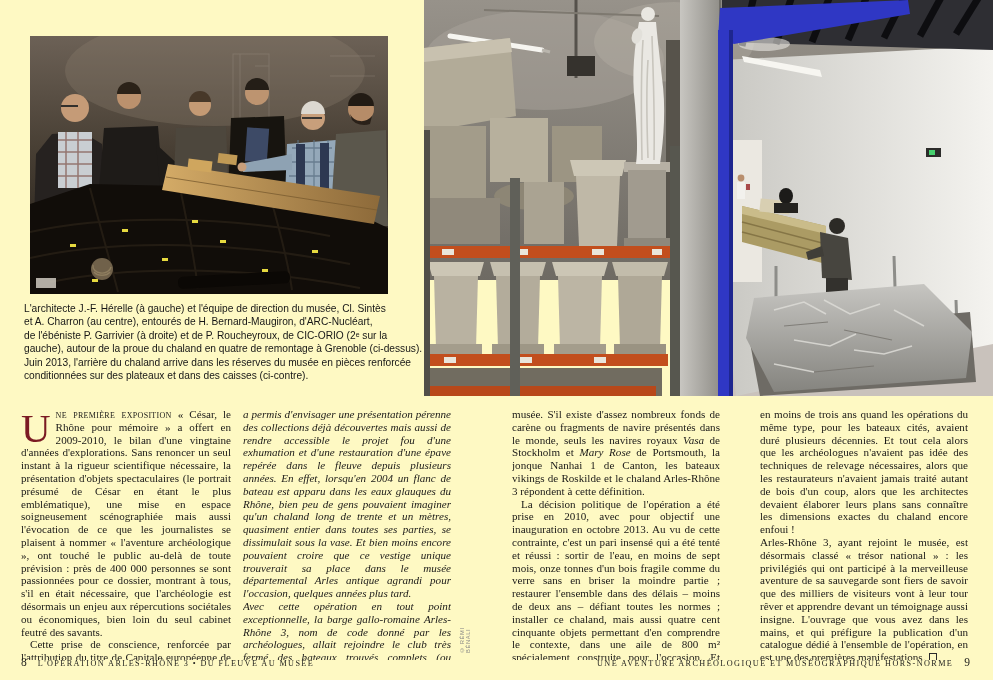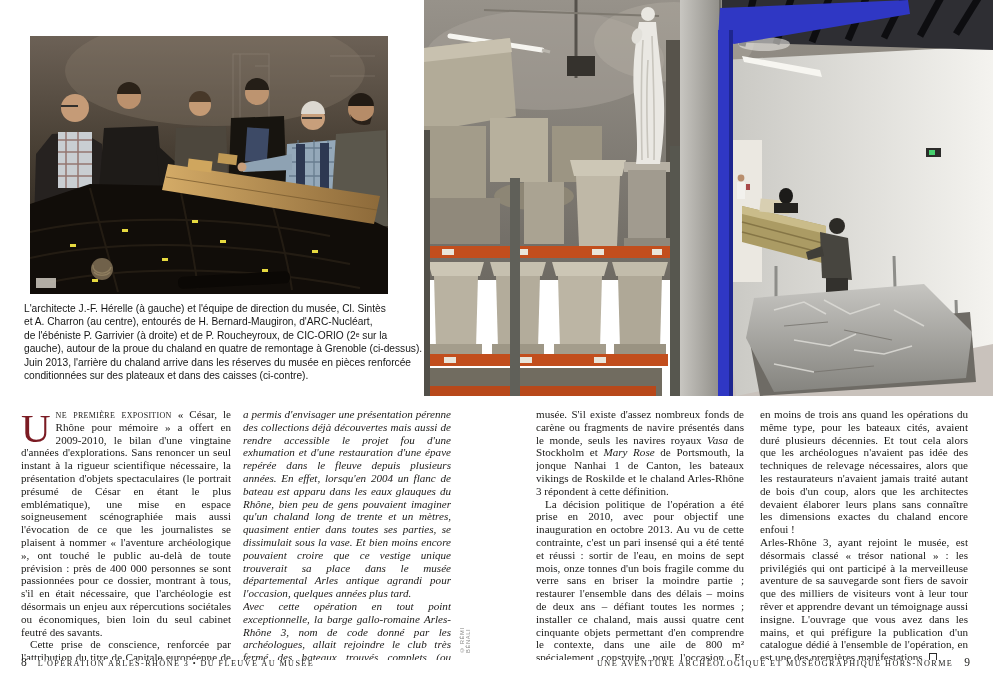--- a/index.html
+++ b/index.html
@@ -1,30 +1,30 @@
 <!DOCTYPE html>
 <html><head>
 <meta charset="utf-8">
 <style>
   html,body{margin:0;padding:0;background:#e9e9e7;}
-  .spread{position:relative;width:993px;height:680px;background:#ffffff;overflow:hidden;
+  .spread{position:relative;width:993px;height:680px;background:#fef9c3;overflow:hidden;
           font-family:"Liberation Serif",serif;}
   .photo{position:absolute;}
   .photo svg{display:block;width:100%;height:100%;}
   .photo-left{left:30px;top:36px;width:358px;height:258px;}
   .photo-right{left:424px;top:0;width:569px;height:396px;}
   .caption{position:absolute;left:24px;top:302px;width:376px;
            font-family:"Liberation Sans",sans-serif;font-size:10.2px;line-height:13.4px;color:#161616;}
   .cap-line{white-space:nowrap;}
   .col{position:absolute;top:408px;height:252px;overflow:hidden;
        font-size:11.1px;line-height:12.8px;color:#1a1917;text-align:justify;
        hyphens:auto;-webkit-hyphens:auto;}
   #col1{left:21px;width:210px;}
   #col2{left:243px;width:208px;font-style:italic;}
-  #col3{left:536px;width:208px;}
+  #col3{left:512px;width:208px;}
   #col4{left:760px;width:208px;}
   .col p{margin:0;}
   .col p.indent{text-indent:9px;}
   .dropcap{float:left;font-size:41px;line-height:34px;padding:3px 5px 0 0;color:#7b1b23;}
   .sc{font-variant:small-caps;letter-spacing:.3px;}
   .it{font-style:italic;}
   .endmark{display:inline-block;width:6px;height:6px;border:1px solid #2a2a2a;margin-left:4px;}
   .credit{position:absolute;left:459px;top:605px;height:48px;
           writing-mode:vertical-rl;transform:rotate(180deg);
           font-family:"Liberation Sans",sans-serif;font-size:5.8px;letter-spacing:.6px;color:#8a8a88;}

